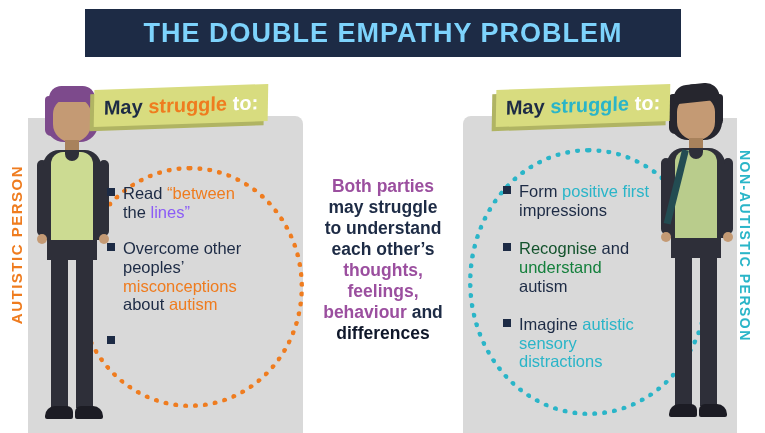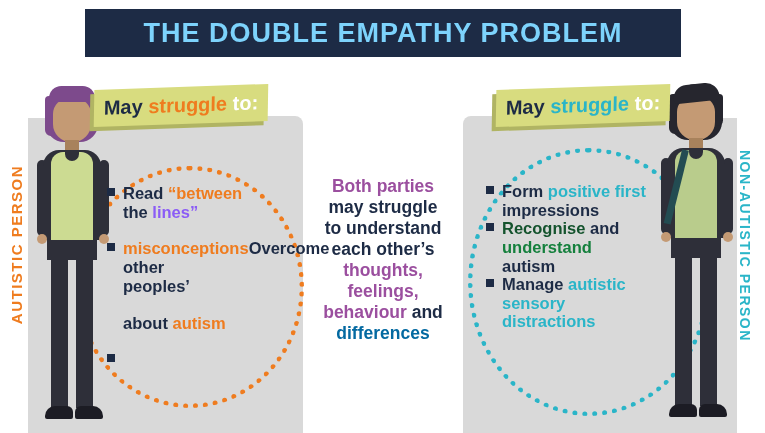--- a/index.html
+++ b/index.html
@@ -29,22 +29,22 @@
   }
   .struggle-left{left:94px;}
   .struggle-right{left:496px;}
   
   .dotted-circle{position:absolute;border:5px dotted;border-radius:50%;z-index:2;}
   .circle-left{left:76px;top:166px;width:218px;height:232px;border-color:#ef7c1f;}
   .circle-right{left:468px;top:148px;width:232px;height:258px;border-color:#2ab5c8;}
   
   .bullets{position:absolute;display:flex;flex-direction:column;z-index:4;}
   .bullets-left{left:107px;top:184px;width:158px;gap:18px;}
-  .bullets-right{left:486px;top:182px;width:172px;}
-  .bullet{display:flex;gap:8px;font-size:16.5px;font-weight:bold;color:#1d2b45;line-height:1.13;}
+  .bullets-right{left:503px;top:182px;width:172px;gap:20px;}
+  .bullet{display:flex;gap:8px;font-size:16.5px;font-weight:normal;color:#1d2b45;line-height:1.13;}
   .bullet .marker{width:8px;height:8px;background:#1d2b45;margin-top:4px;flex:none;}
   .bullet .btext{white-space:pre-line;}
   
   .center-text{
     position:absolute;left:303px;top:176px;width:160px;text-align:center;z-index:2;
     font-size:17.5px;font-weight:bold;line-height:1.2;white-space:pre-line;color:#1d2b45;
   }
   
   .side-label{position:absolute;font-weight:bold;letter-spacing:1.5px;writing-mode:vertical-rl;z-index:4;white-space:nowrap;}
   .side-label-left{left:8px;top:165px;font-size:15px;transform:rotate(180deg);}
@@ -107,54 +107,54 @@
   <div class="dotted-circle circle-right"></div>
 
   <div class="bullets bullets-left">
     <div class="bullet">
       <span class="marker"></span>
       <span class="btext"><span style="color: rgb(29, 43, 69);">Read </span><span style="color: rgb(239, 124, 31);">“between</span><span style="color: rgb(29, 43, 69);">
 the </span><span style="color: #8b5cf6;">lines”</span></span>
     </div>
     <div class="bullet">
       <span class="marker"></span>
-      <span class="btext"><span style="color: rgb(239, 124, 31);">misconceptions</span><span style="color: rgb(29, 43, 69);">Overcome other
+      <span class="btext"><span style="color: rgb(29, 43, 69);">Overcome other
 peoples’
-</span><span style="color: rgb(29, 43, 69);">
+</span><span style="color: rgb(239, 124, 31);">misconceptions</span><span style="color: rgb(29, 43, 69);">
 about </span><span style="color: rgb(239, 124, 31);">autism</span></span>
     </div>
     <div class="bullet">
       <span class="marker"></span>
     </div>
   </div>
 
   <div class="center-text"><span style="color: rgb(155, 79, 159);">Both parties</span><span style="color: rgb(29, 43, 69);">
 may struggle
 to understand
 each other’s
 </span><span style="color: rgb(155, 79, 159);">thoughts,
 feelings,
 behaviour</span><span style="color: rgb(29, 43, 69);"> and
-</span><span style="color: #0369a1;">differences</span></div>
+</span><span style="color: #0f172a;">differences</span></div>
 
   <div class="bullets bullets-right">
     <div class="bullet">
       <span class="marker"></span>
       <span class="btext"><span style="color: rgb(29, 43, 69);">Form </span><span style="color: rgb(42, 181, 200);">positive first</span><span style="color: rgb(29, 43, 69);">
 impressions</span></span>
     </div>
     <div class="bullet">
       <span class="marker"></span>
       <span class="btext"><span style="color: #14532d;">Recognise</span><span style="color: rgb(29, 43, 69);"> and
 </span><span style="color: #15803d;">understand</span><span style="color: rgb(29, 43, 69);">
 autism</span></span>
     </div>
     <div class="bullet">
       <span class="marker"></span>
-      <span class="btext"><span style="color: rgb(29, 43, 69);">Manage </span><span style="color: rgb(42, 181, 200);">autistic
+      <span class="btext"><span style="color: rgb(29, 43, 69);">Imagine </span><span style="color: rgb(42, 181, 200);">autistic
 sensory
 distractions</span></span>
     </div>
   </div>
 
   <div class="person person-left p-left">
     <div class="hair-back"></div>
     <div class="lock-l"></div>
     <div class="lock-r"></div>
     <div class="face"></div>

